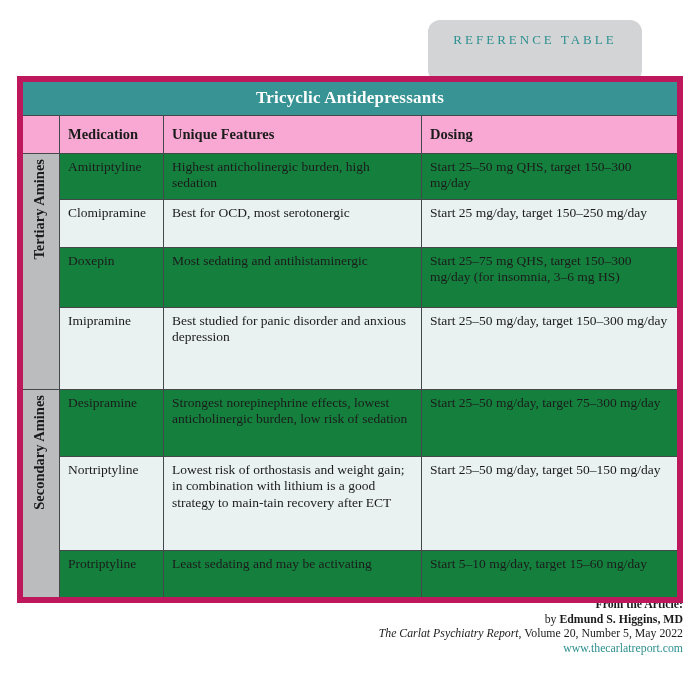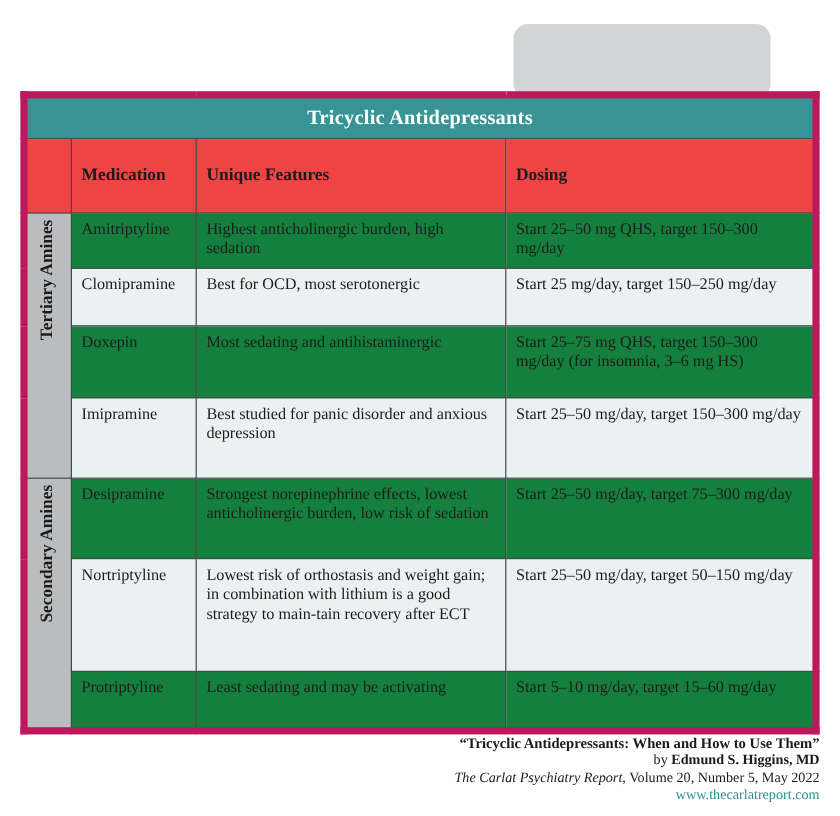--- a/index.html
+++ b/index.html
@@ -25,22 +25,22 @@
   }
   table.tca th, table.tca td {
     border:1px solid #45484a; text-align:left; vertical-align:top;
     font-size:13.5px; line-height:1.22; padding:5px 8px; color:#1b1b1b;
   }
   tr.title-row th {
     background:#389394; color:#ffffff; text-align:center; vertical-align:middle;
     font-size:17px; font-weight:bold; height:29px; padding:2px 4px; letter-spacing:0.2px;
   }
   tr.head-row th {
-    background:#ef4444; font-weight:bold; font-size:14.5px; vertical-align:middle;
-    height:29px; padding:16px 8px;
+    background:#f9a8d4; font-weight:bold; font-size:14.5px; vertical-align:middle;
+    height:29px; padding:4px 8px;
   }
   td.group-cell {
     background:#bbbcbe; text-align:center; vertical-align:middle; padding:2px;
     width:20px;
   }
   .vert {
     writing-mode:vertical-rl; transform:rotate(180deg); display:inline-block;
     font-weight:bold; font-size:14.5px; white-space:nowrap; color:#1b1b1b;
   }
   tr.alt td.data-cell { background:#e9f1f1; }
@@ -65,20 +65,21 @@
   .attr-title { font-weight:bold; font-size:12.2px; }
   .attr-author { }
   .attr-author .name { font-weight:bold; }
   .attr-journal .jname { font-style:italic; }
   .attr-url a, .attr-url { color:#2e8f91; text-decoration:none; }
 </style>
 </head>
 <body>
 
 <div class="badge">
+  <div class="badge-line2">REFERENCE TABLE</div>
 </div>
 
 <div class="tbl-wrap">
   <table class="tca">
     <colgroup>
       <col class="c-group">
         <col class="c-med">
         <col class="c-feat">
         <col class="c-dose">
     </colgroup>
@@ -103,21 +104,21 @@
         <tr class="alt" style="height: 48px; margin-top: 32px;">
           <td class="data-cell">Clomipramine</td>
           <td class="data-cell">Best for OCD, most serotonergic</td>
           <td class="data-cell">Start 25 mg/day, target 150–250 mg/day</td>
         </tr>
         <tr style="height: 60px;">
           <td class="data-cell">Doxepin</td>
           <td class="data-cell">Most sedating and antihistaminergic</td>
           <td class="data-cell">Start 25–75 mg QHS, target 150–300 mg/day (for insomnia, 3–6 mg HS)</td>
         </tr>
-        <tr class="alt" style="height: 67px;">
+        <tr class="alt" style="height: 82px;">
           <td class="data-cell">Imipramine</td>
           <td class="data-cell">Best studied for panic disorder and anxious depression</td>
           <td class="data-cell">Start 25–50 mg/day, target 150–300 mg/day</td>
         </tr>
         <tr style="height: 67px;">
           <td class="group-cell" rowspan="3"><span class="vert">Secondary Amines</span></td>
           <td class="data-cell">Desipramine</td>
           <td class="data-cell">Strongest norepinephrine effects, lowest anticholinergic burden, low risk of sedation</td>
           <td class="data-cell">Start 25–50 mg/day, target 75–300 mg/day</td>
         </tr>
@@ -132,17 +133,16 @@
           <td class="data-cell">Start 5–10 mg/day, target 15–60 mg/day</td>
         </tr>
       </tbody>
   </table>
 </div>
 
 <div class="sources"><span class="it">Sources: Goldberg JF and Stahl SM, </span><span>Practical Pharmacology, </span><span class="it">2021;</span><span> Kaplan &amp; Sadock’s Comprehensive Textbook of Psychiatry, </span><span class="it">2017.</span></div>
 
 <div class="attribution">
   <div class="attr-from">From the Article:</div>
-  <div class="attr-title">“Tricyclic Antidepressants: When and How to Use Them”</div>
   <div class="attr-author"><span>by </span><span class="name">Edmund S. Higgins, MD</span></div>
   <div class="attr-journal"><span class="jname">The Carlat Psychiatry Report</span><span>, Volume 20, Number 5, May 2022</span></div>
   <div class="attr-url">www.thecarlatreport.com</div>
 </div>
 
 </body></html>

